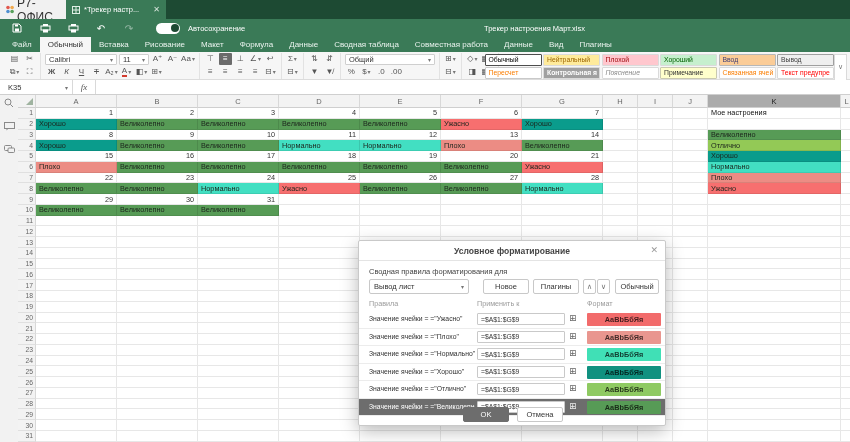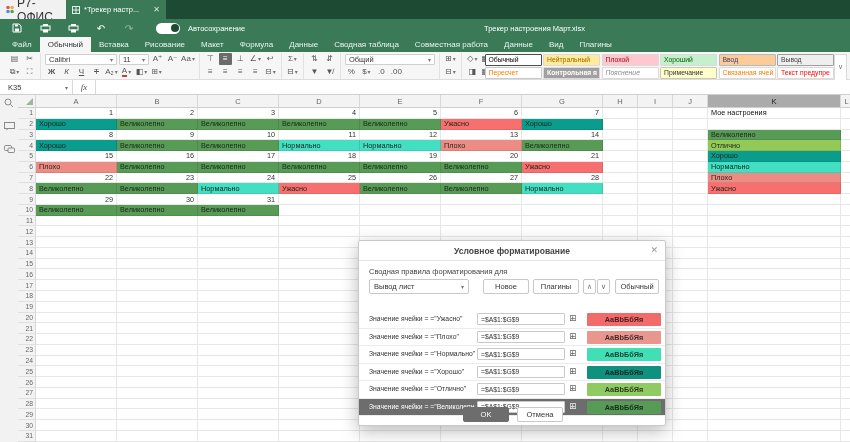--- a/index.html
+++ b/index.html
@@ -819,20 +819,25 @@
     <div class="dlabel">Сводная правила форматирования для</div>
     <div class="dctrl scope">
       <span>Вывод лист</span>
         <span class="caret">▾</span>
     </div>
     <div class="dctrl btn-new">Новое</div>
     <div class="dctrl btn-edit">Плагины</div>
     <div class="dctrl btn-up">∧</div>
     <div class="dctrl btn-down">∨</div>
     <div class="dctrl btn-del">Обычный</div>
+    <div class="dhdr">
+      <span style="left:10px">Правила</span>
+      <span style="left:118px">Применить к</span>
+      <span style="left:228px">Формат</span>
+    </div>
     <div class="rules">
         <div class="rrow">
           <div class="rtext">Значение ячейки = ="Ужасно"</div>
           <div class="rrange">=$A$1:$G$9</div>
           <div class="rpick">⊞</div>
           <div class="rswatch" style="background: rgb(242, 107, 107);">AaBbБбЯя</div>
         </div>
         <div class="rrow">
           <div class="rtext">Значение ячейки = ="Плохо"</div>
           <div class="rrange">=$A$1:$G$9</div>

